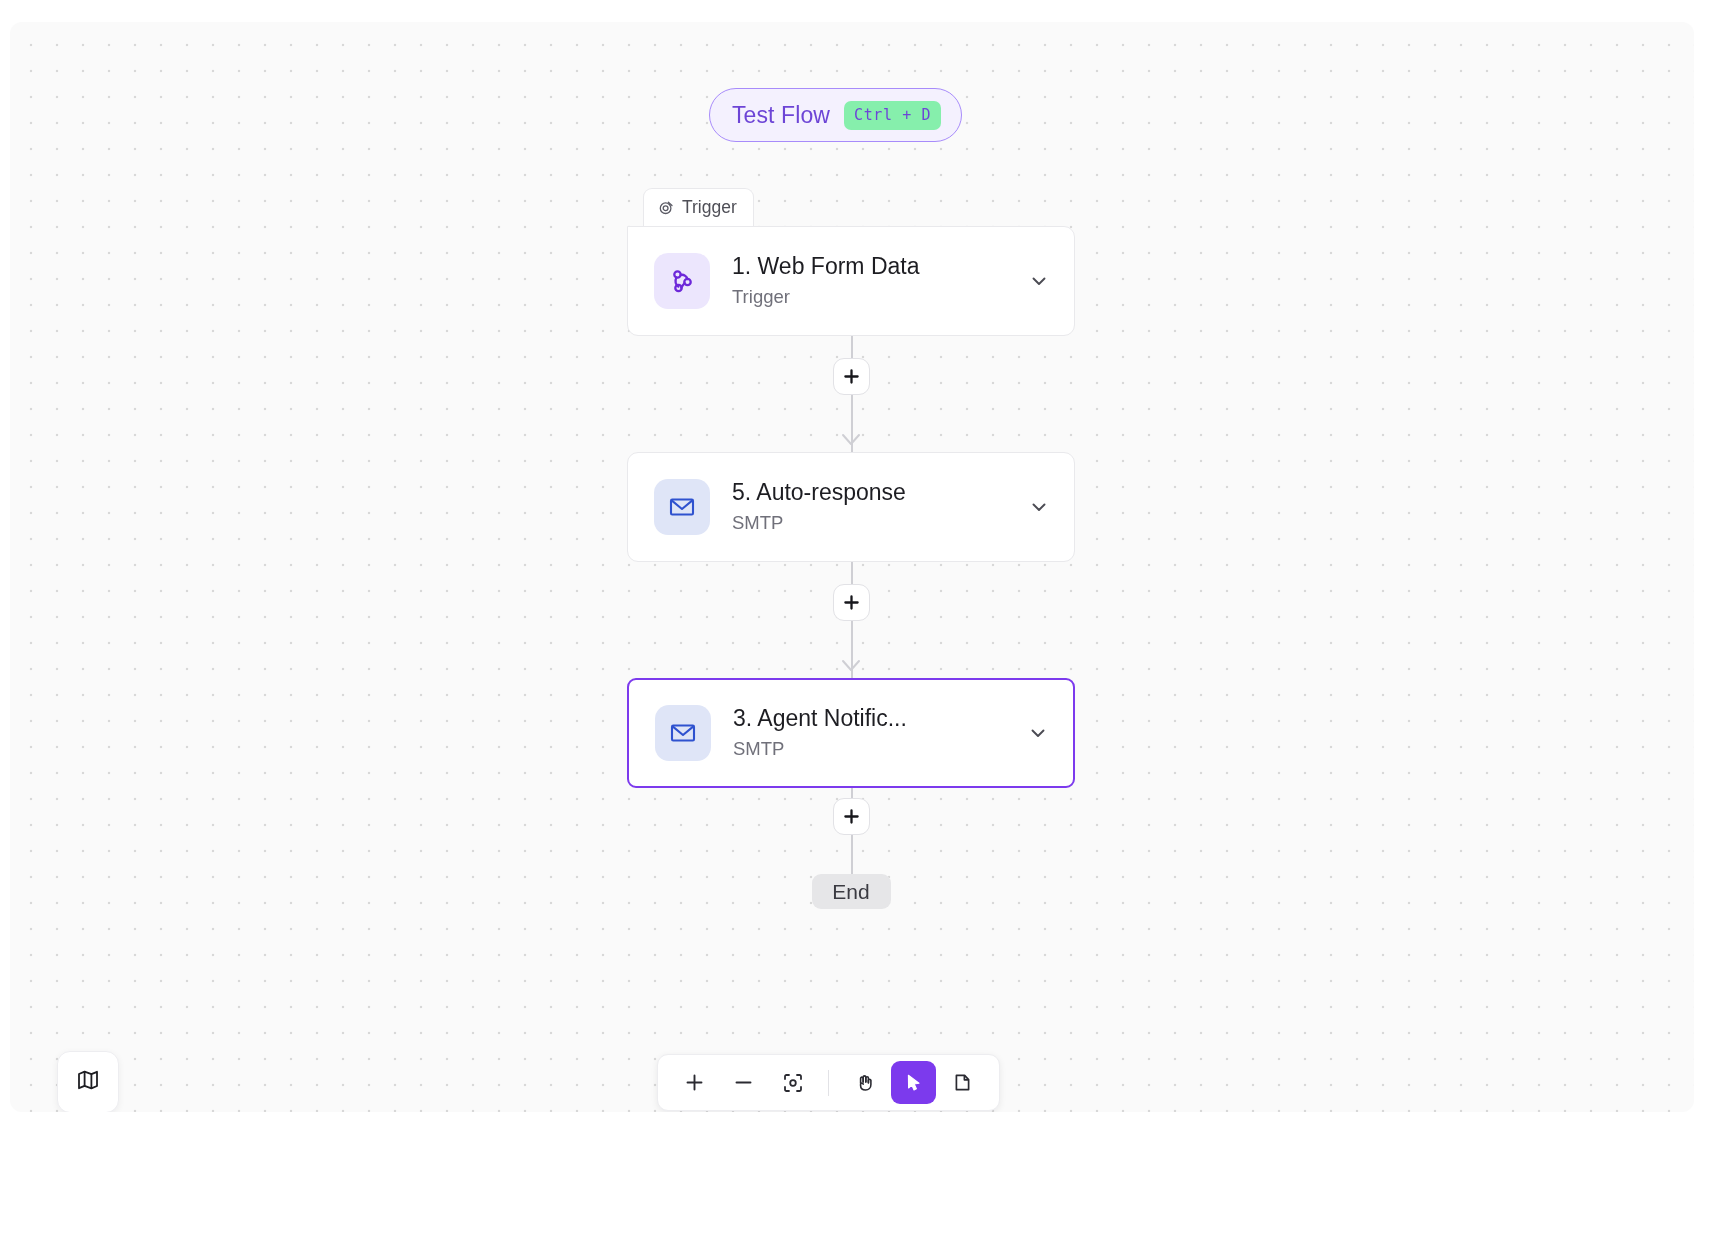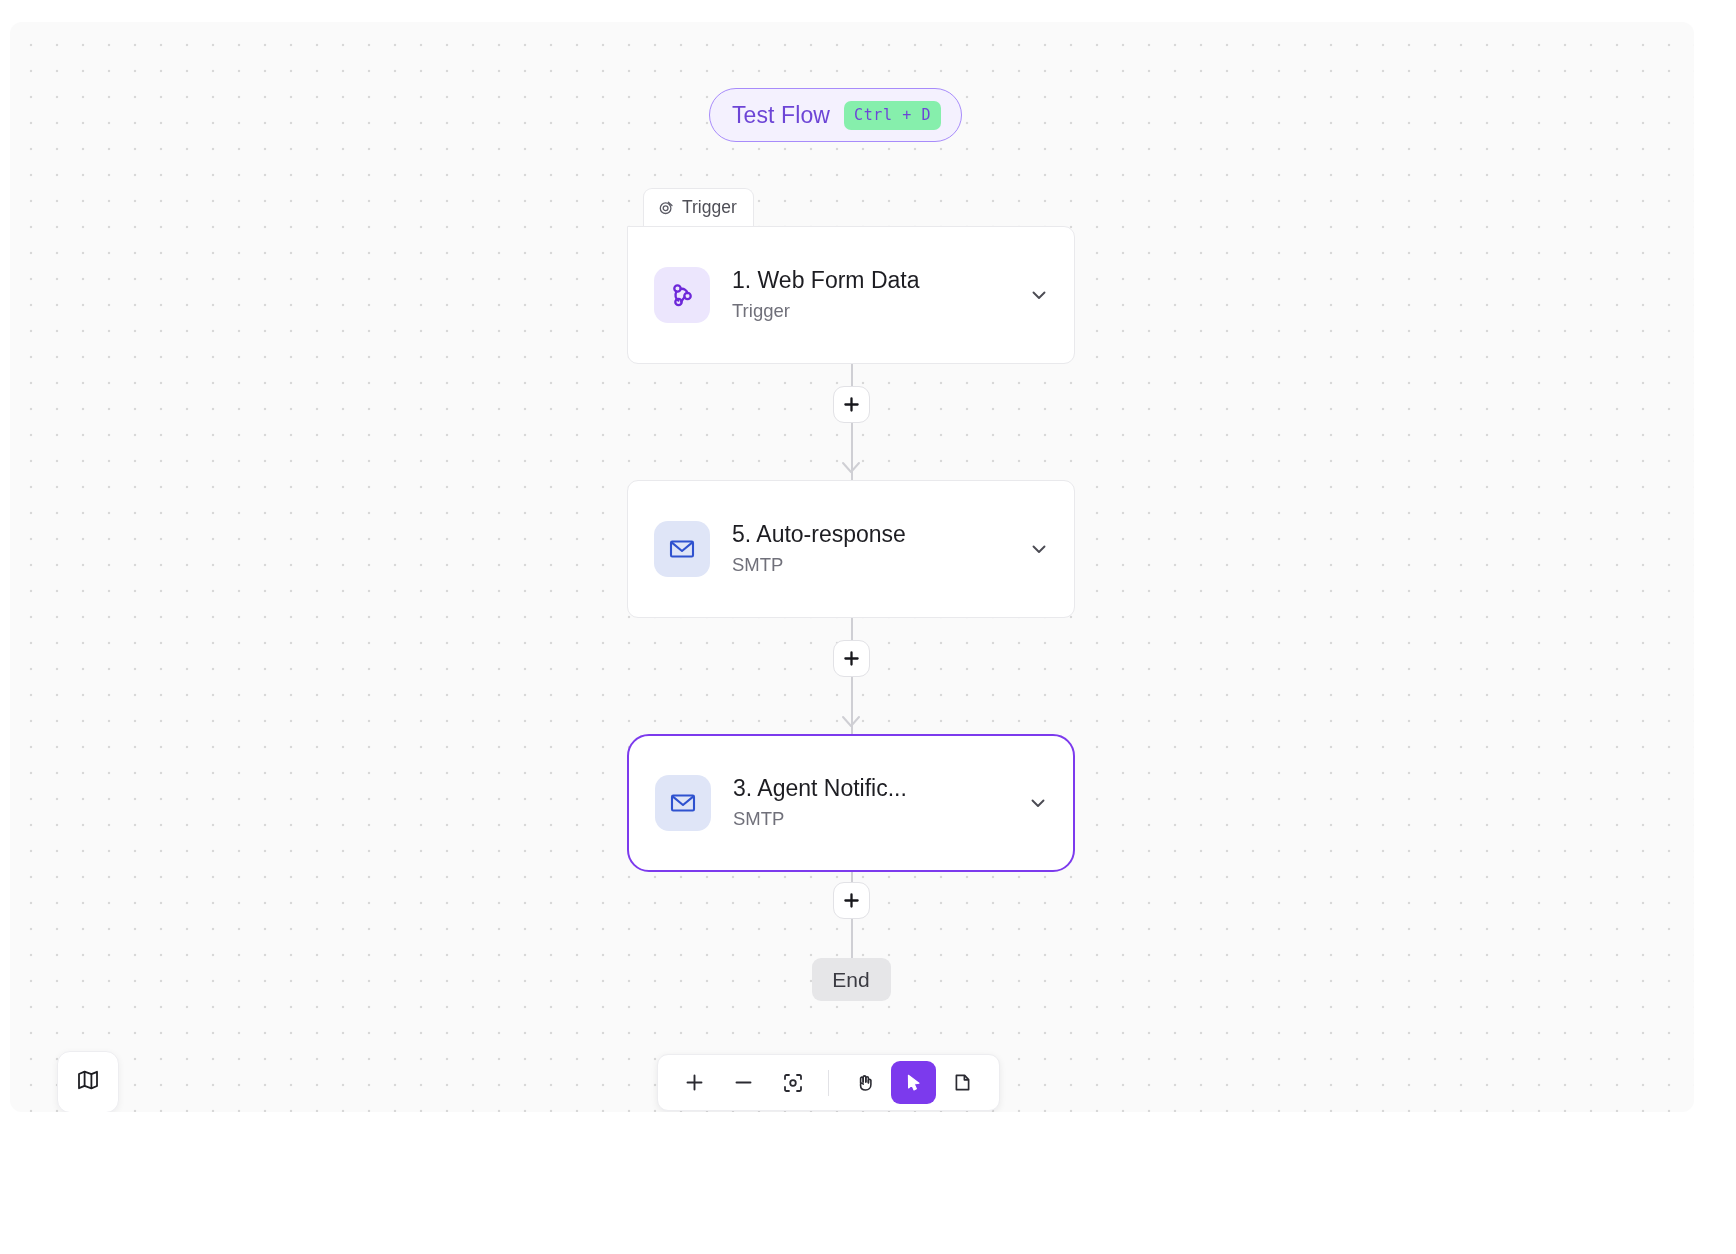--- a/index.html
+++ b/index.html
@@ -93,34 +93,34 @@
     font-size: 17.5px;
     color: #4f4f57;
   }
   .trigger-icon { display: block; width: 16px; height: 16px; }
 
   
   .node {
     position: relative;
     box-sizing: border-box;
     width: 448px;
-    height: 138px;
+    height: 110px;
     background: #ffffff;
     border: 1px solid #e9e9ec;
     border-radius: 11px;
     display: flex;
     align-items: center;
     padding: 0 14px 0 26px;
     cursor: pointer;
     z-index: 2;
   }
   .node.first { border-radius: 0 11px 11px 11px; }
   .node.selected {
     border: 2px solid #7c3aed;
-    border-radius: 22px;
+    border-radius: 9px;
     justify-content: center;
   }
   .node-icon {
     width: 56px;
     height: 56px;
     border-radius: 14px;
     display: flex;
     align-items: center;
     justify-content: center;
     flex: 0 0 auto;
@@ -195,21 +195,21 @@
 
   .connector.short { height: 86px; }
   .connector.short .line { height: 86px; }
   .connector.short .plus { top: 10px; }
 
   
   .end-pill {
     position: relative;
     margin: 0 auto;
     width: 79px;
-    height: 43px;
+    height: 35px;
     background: #e6e6e8;
     border-radius: 9px;
     display: flex;
     align-items: center;
     justify-content: center;
     font-size: 21px;
     color: #3b3b42;
   }
 
   

